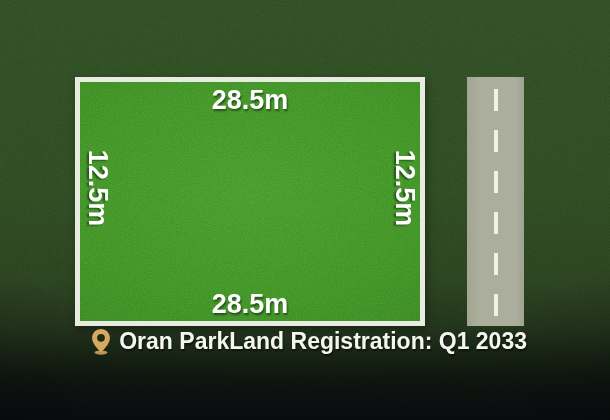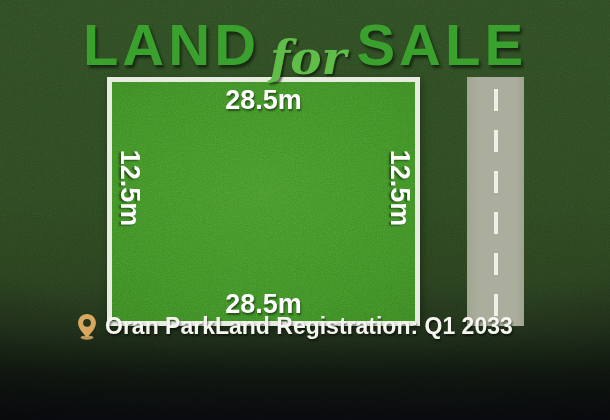--- a/index.html
+++ b/index.html
@@ -40,26 +40,25 @@
   .title .script{
     display:inline-block;
     font-family:"DejaVu Serif", serif;
     font-style:italic;font-weight:bold;
     font-size:47px;color:#61bd4a;
     margin:0 10px;position:relative;top:9px;
     text-shadow:2px 2px 2px rgba(8,18,4,.6);
   }
   
   .plot{
-    position:absolute;left:75px;top:77px;width:313px;height:249px;
+    position:absolute;left:75px;top:77px;width:350px;height:249px;
     box-sizing:border-box;border:5px solid #e7ebe0;
     background:radial-gradient(ellipse 90% 80% at 50% 45%, #46942c 0%, #3e8b26 60%, #387f22 100%);
     box-shadow:2px 3px 8px rgba(0,0,0,.35);
     z-index:2;
-    margin-left:32px;
   }
   .dim{
     position:absolute;color:#ffffff;font-weight:bold;
     font-size:27px;line-height:1;white-space:nowrap;
     text-shadow:1px 2px 2px rgba(10,25,5,.55);
   }
   .dim.top{top:5px;left:0;right:0;text-align:center;}
   .dim.bottom{bottom:3px;left:0;right:0;text-align:center;}
   .dim.left{left:17px;top:calc(50% - 14px);transform:translate(-50%,-50%) rotate(90deg);}
   .dim.right{left:calc(100% - 16px);top:calc(50% - 14px);transform:translate(-50%,-50%) rotate(90deg);}
@@ -82,22 +81,22 @@
   }
   .lane-line{
     position:absolute;left:50%;top:12px;bottom:8px;width:4px;
     transform:translateX(-50%);
     background:repeating-linear-gradient(180deg,
       #eff1e8 0px,#eff1e8 22px,
       rgba(0,0,0,0) 22px,rgba(0,0,0,0) 41px);
   }
   
   .footer{
-    position:absolute;left:77px;top:314px;width:450px;
-    display:flex;justify-content:flex-start;align-items:center;
+    position:absolute;left:77px;top:329px;width:450px;
+    display:flex;justify-content:flex-end;align-items:center;
     z-index:4;
   }
   .loc{display:flex;align-items:center;gap:8px;}
   .footer .txt{
     color:#f6f6f1;font-weight:bold;font-size:23px;line-height:1.1;
     white-space:nowrap;text-shadow:1px 2px 2px rgba(0,0,0,.5);
   }
   .pin-icon{display:block;flex:0 0 auto;}
 </style>
 </head>
@@ -106,23 +105,20 @@
 <div class="canvas">
 
   <svg class="noise" width="610" height="420">
     <filter id="nzbg">
       <feTurbulence type="fractalNoise" baseFrequency="0.9" numOctaves="2" stitchTiles="stitch"></feTurbulence>
       <feColorMatrix type="saturate" values="0"></feColorMatrix>
     </filter>
     <rect width="100%" height="100%" filter="url(#nzbg)"></rect>
   </svg>
 
-  <div class="title">
-    <span class="big">LAND</span><span class="script">for</span><span class="big">SALE</span>
-  </div>
 
   <div class="plot">
     <svg class="noise" width="382" height="239">
       <filter id="nzplot">
         <feTurbulence type="fractalNoise" baseFrequency="0.85" numOctaves="2" stitchTiles="stitch"></feTurbulence>
         <feColorMatrix type="saturate" values="0"></feColorMatrix>
       </filter>
       <rect width="100%" height="100%" filter="url(#nzplot)"></rect>
     </svg>
 

